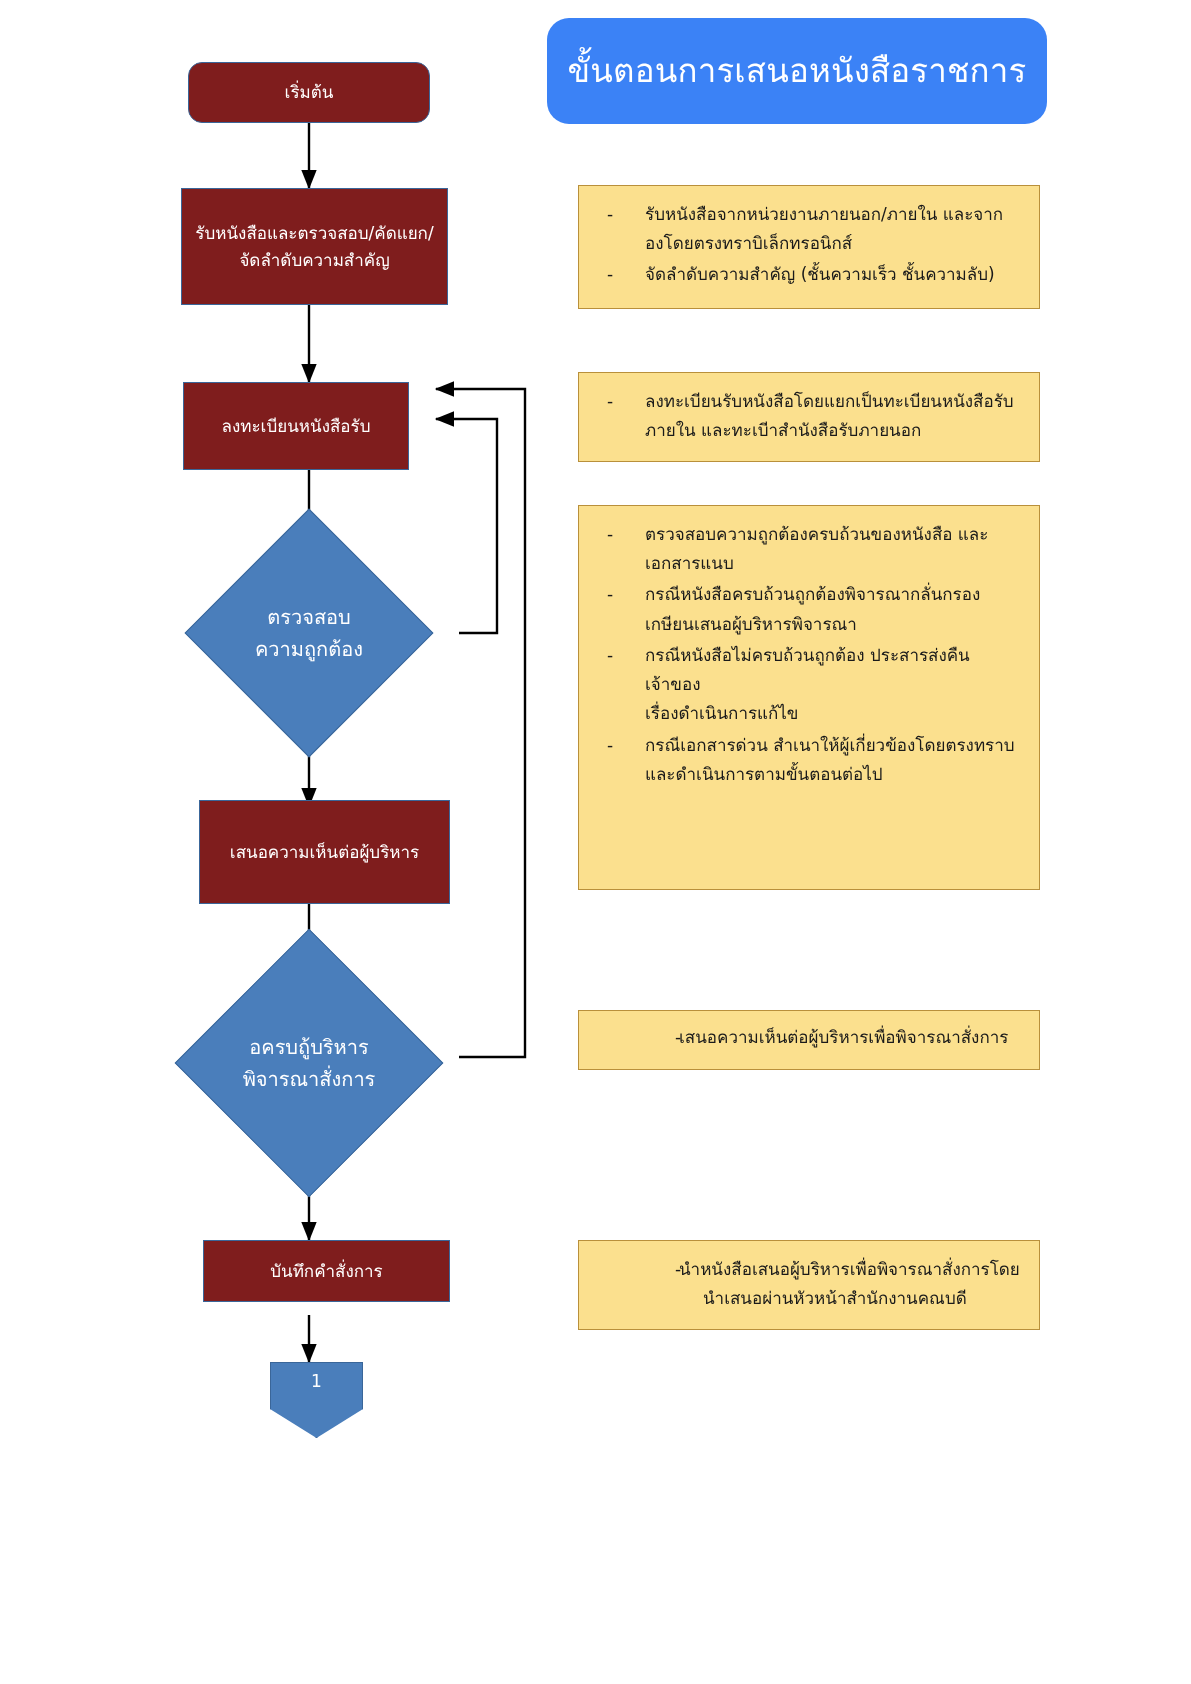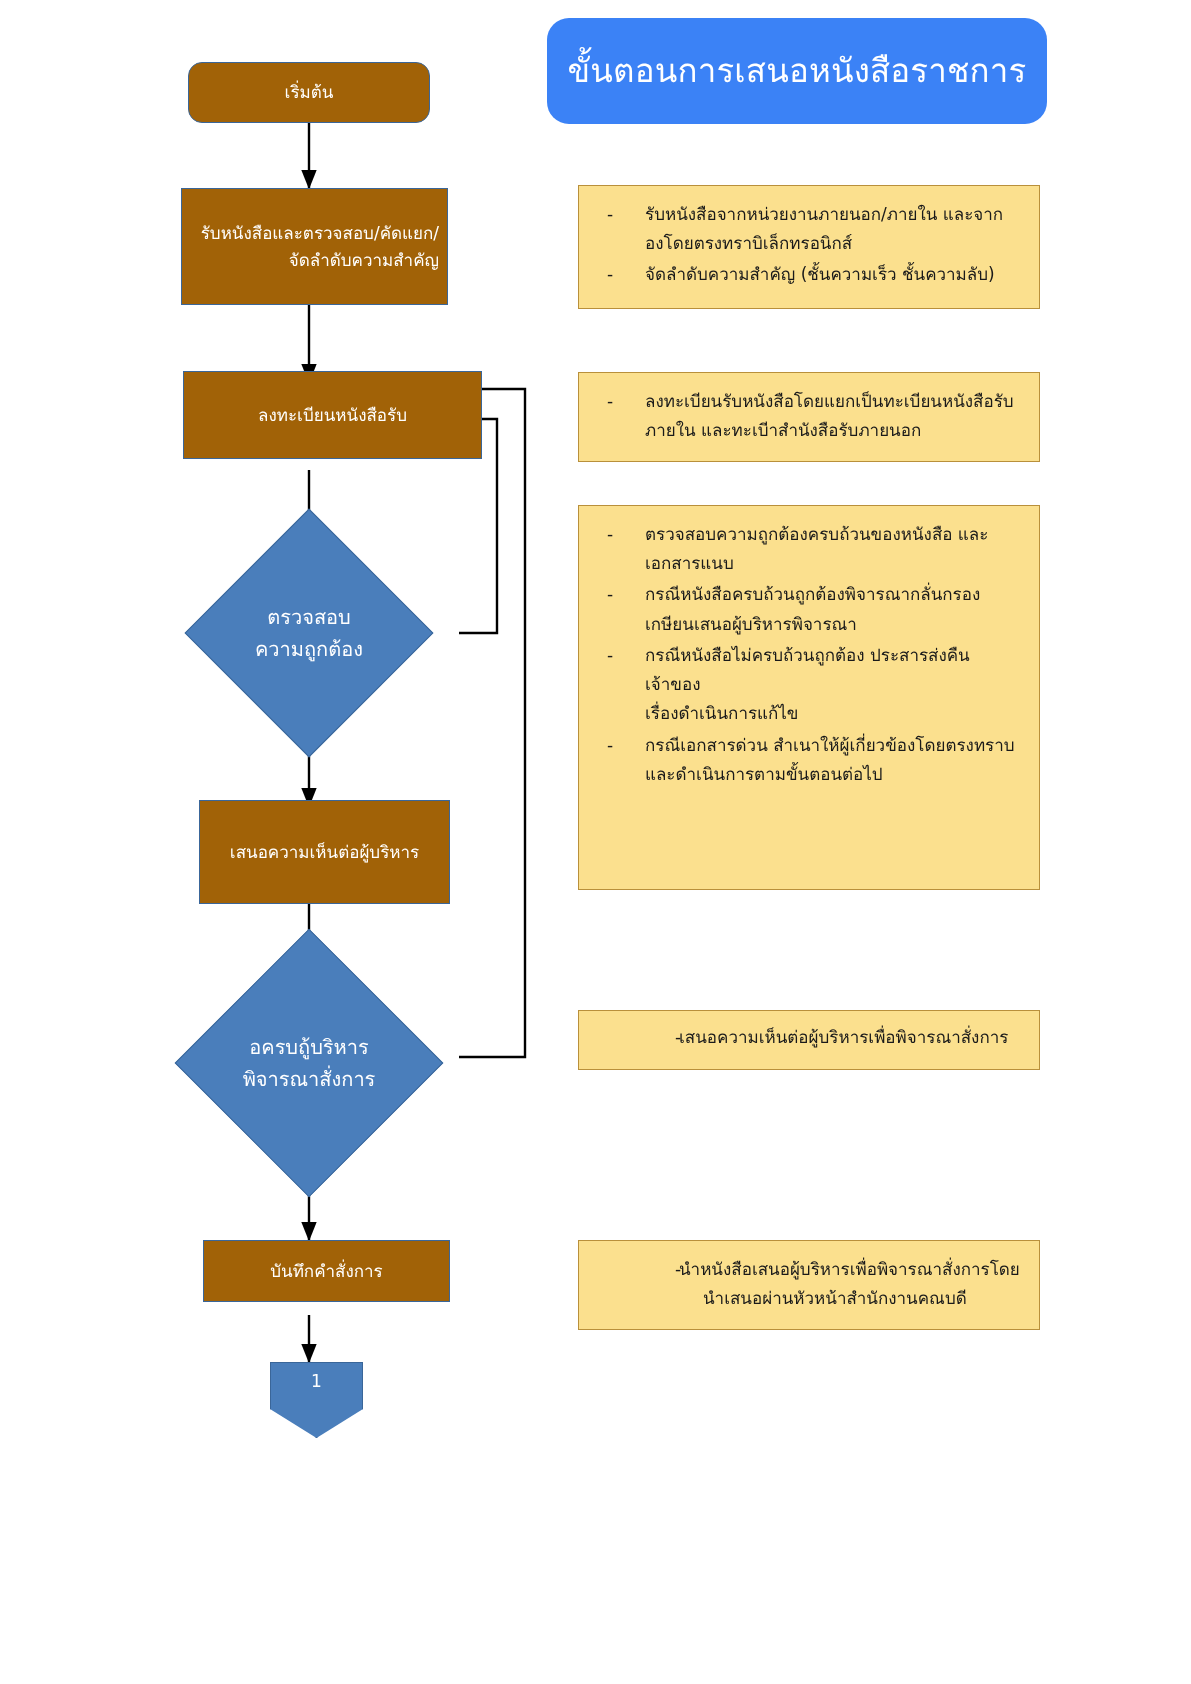--- a/index.html
+++ b/index.html
@@ -42,21 +42,21 @@
     font-size: 33px;
     line-height: 1.25;
     letter-spacing: 0.2px;
     text-align: center;
     white-space: nowrap;
   }
 
   
   .node {
     position: absolute;
-    background: #a16207;
+    background: #7f1d1d;
     border: 1px solid #3A6699;
     box-sizing: border-box;
     display: flex;
     align-items: center;
     justify-content: center;
     color: #ffffff;
     text-align: center;
     font-size: 17px;
     line-height: 1.55;
     padding: 16px 8px;
@@ -185,25 +185,25 @@
   </svg>
 
   <div class="title-banner">
     <span>ขั้นตอนการเสนอหนังสือราชการ</span>
   </div>
 
   <div class="node start" style="left:188px; top:62px; width:242px; height:61px;">
     <span class="label">เริ่มต้น</span>
   </div>
 
-  <div class="node" style="left:181px; top:188px; width:267px; height:117px;text-align:right;">
+  <div class="node" style="left:181px; top:188px; width:267px; height:117px;">
     <span class="label">รับหนังสือและตรวจสอบ/คัดแยก/จัดลำดับความสำคัญ</span>
   </div>
 
-  <div class="node" style="left:183px; top:371px; width:299px; height:88px;">
+  <div class="node" style="left:183px; top:382px; width:226px; height:88px;">
     <span class="label">ลงทะเบียนหนังสือรับ</span>
   </div>
 
   <div class="diamond" style="left:159px; top:540px; width:300px; height:186px;">
     <div class="shape" style="width:176px; height:176px;"></div>
     <div class="dlabel">
       <span>ตรวจสอบ</span>
       <span>ความถูกต้อง</span>
     </div>
   </div>

